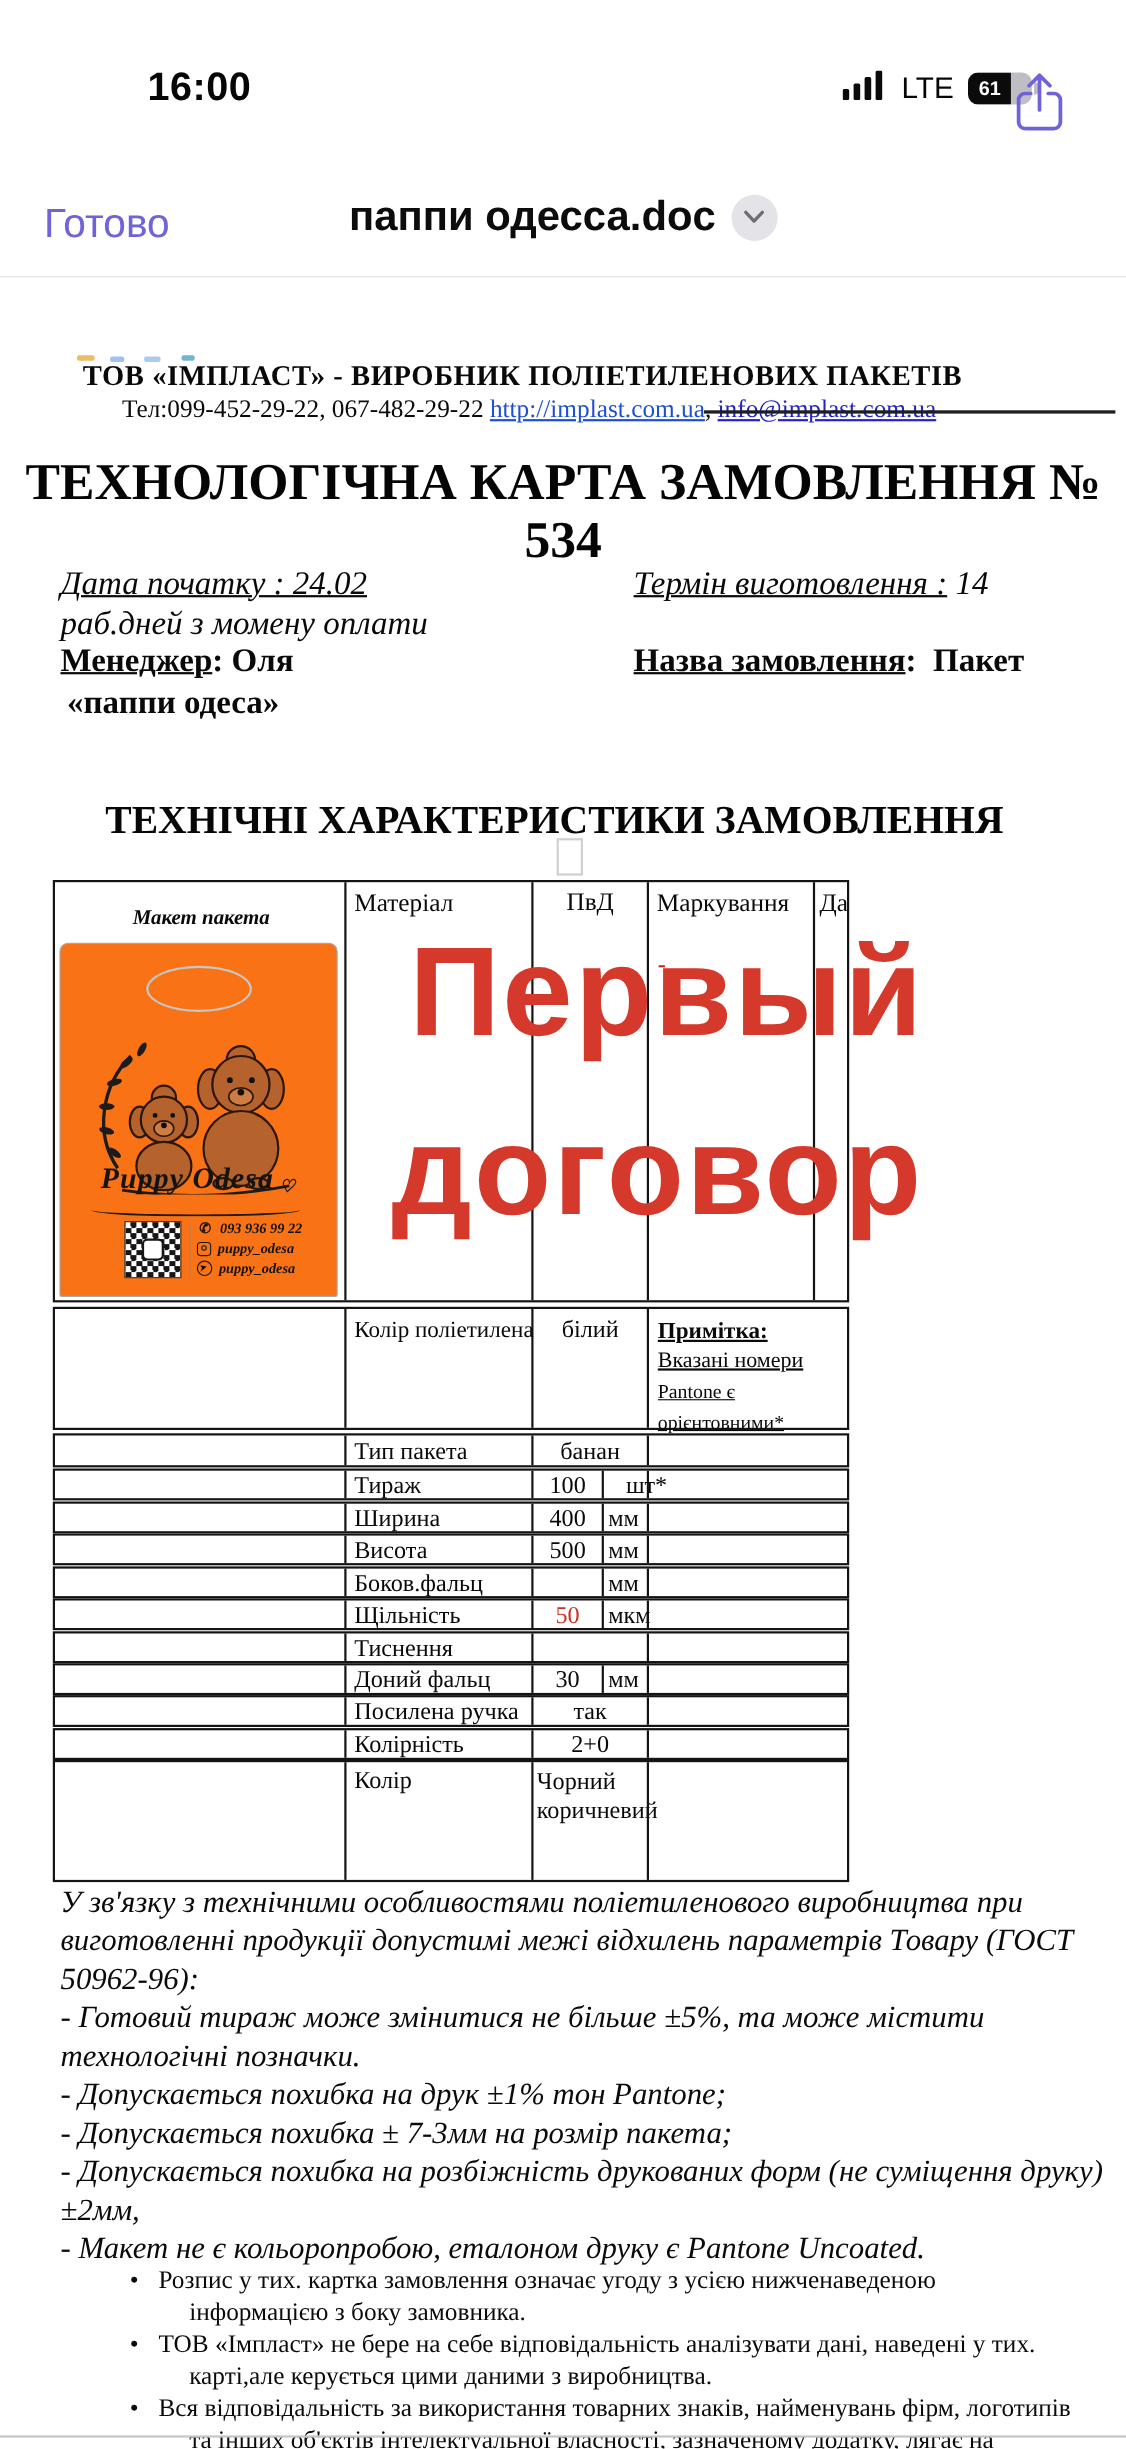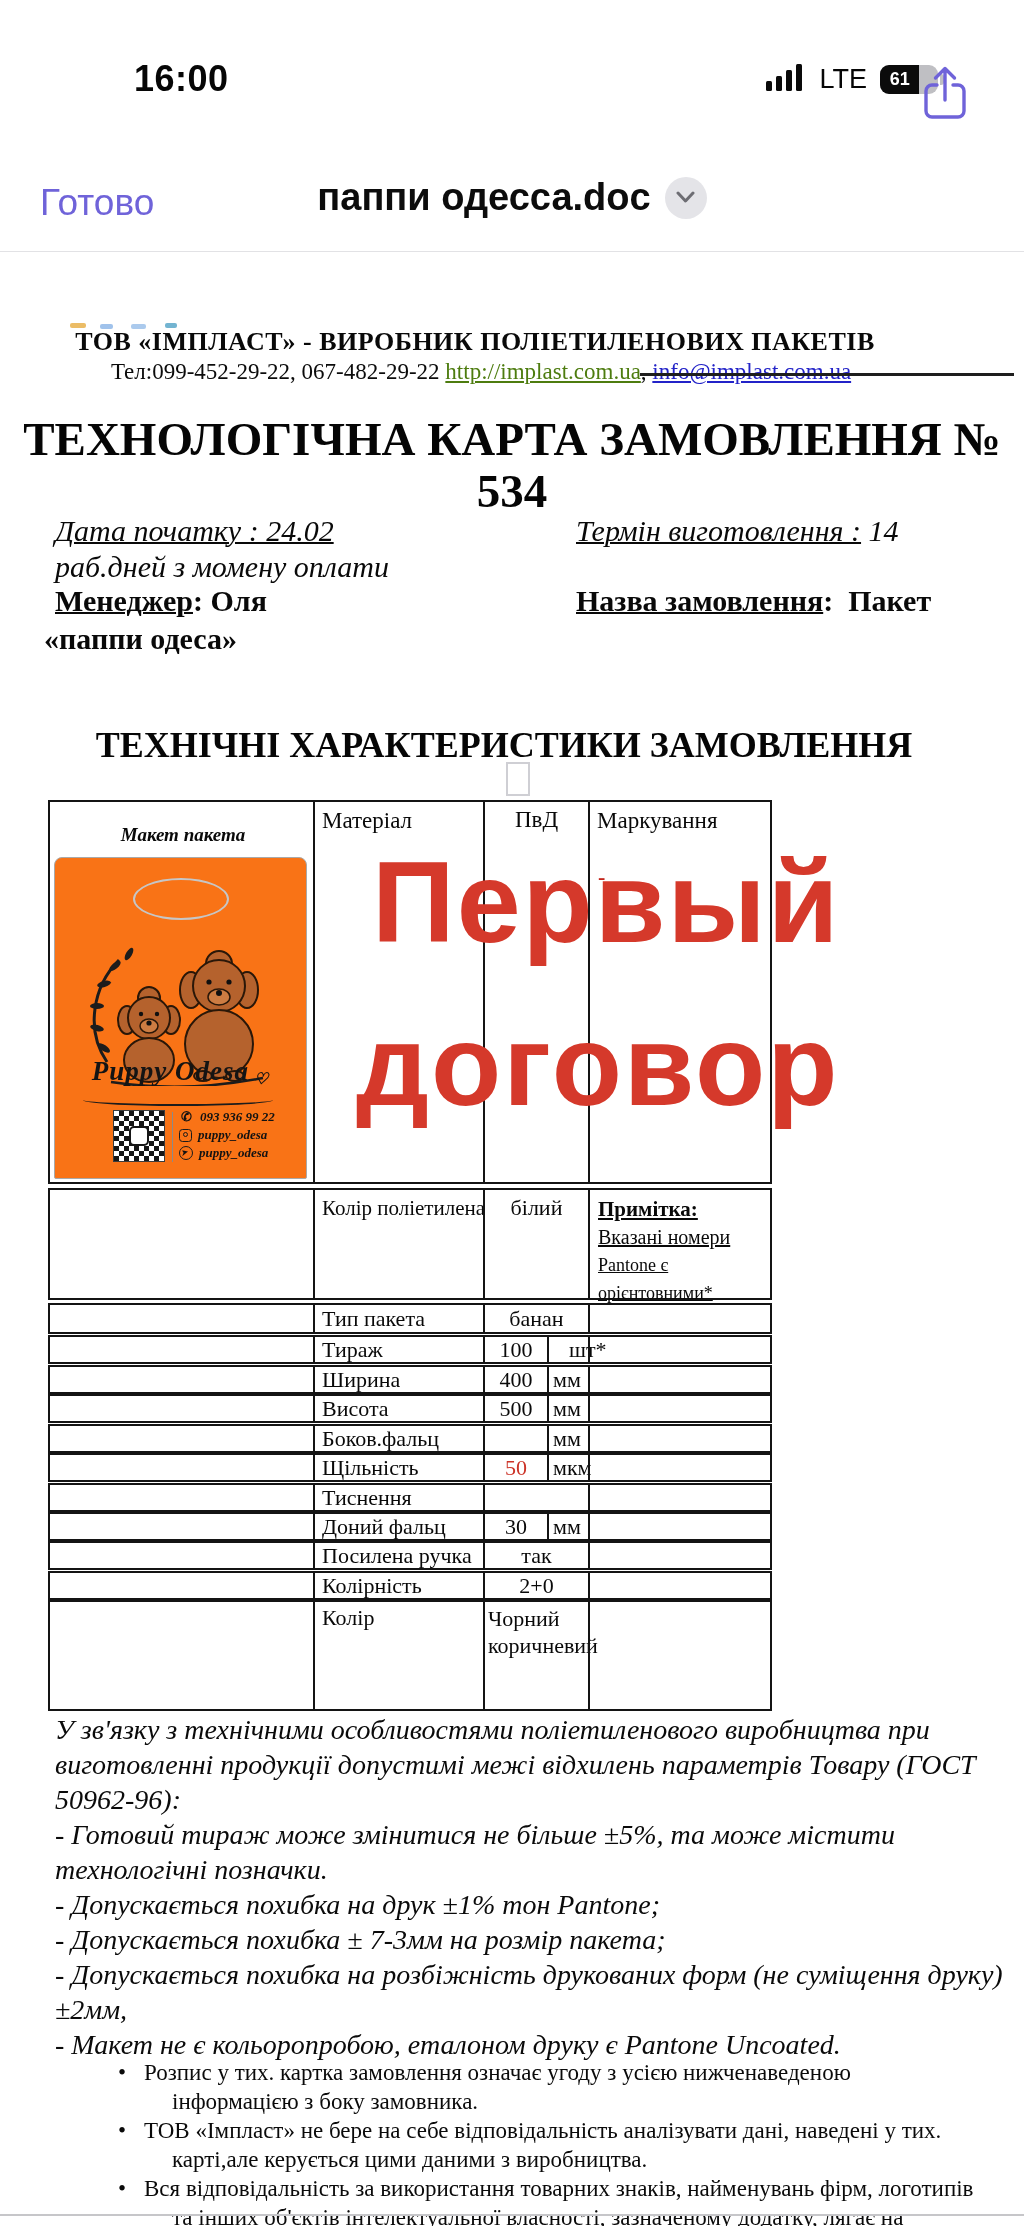--- a/index.html
+++ b/index.html
@@ -19,21 +19,21 @@
   .navbar{left:0;top:110px;width:1024px;height:141px;background:#fff;border-bottom:1px solid #e2e2e5;}
   .done{left:40px;top:72px;font-size:37px;color:#6f63d9;}
   .nav-center{left:0;top:66px;width:1024px;display:flex;justify-content:center;align-items:center;gap:14px;}
   .doc-title{font-size:38px;font-weight:700;color:#0c0c0c;}
   .chev-circle{width:42px;height:42px;border-radius:50%;background:#e4e4e8;display:flex;align-items:center;justify-content:center;}
   .share{right:56px;top:62px;}
   .artifact{height:5px;border-radius:2px;opacity:.85;}
   .company{left:0;top:327px;width:950px;text-align:center;font-family:"Liberation Serif",serif;
            font-size:26px;font-weight:700;letter-spacing:.5px;color:#090909;}
   .telline{left:0;top:359px;width:962px;text-align:center;font-family:"Liberation Serif",serif;font-size:23px;color:#0b0b0b;}
-  .telline .lnk{text-decoration:underline;color:#4d7c0f;}
+  .telline .lnk{text-decoration:underline;color:#1d4ed8;}
   .telline .mail{text-decoration:underline;color:#2323c8;}
   .strike-line{left:640px;top:373px;width:374px;height:3px;background:#1e1e1e;}
   .h1{left:0;width:1024px;text-align:center;font-family:"Liberation Serif",serif;font-weight:700;color:#050505;}
   .h1a{top:412px;font-size:47px;}
   .h1b{top:464px;font-size:47px;}
   .info{font-family:"Liberation Serif",serif;font-size:30px;color:#090909;white-space:nowrap;}
   .it{font-style:italic;}
   .bd{font-weight:700;}
   .ul{text-decoration:underline;text-decoration-thickness:2px;}
   .section-title{left:0;top:724px;width:1008px;text-align:center;font-family:"Liberation Serif",serif;
@@ -146,21 +146,21 @@
 <div class="abs info it" style="left:576px;top:514px;">
   <span class="ul">Термін виготовлення :</span><span> 14</span>
 </div>
 <div class="abs info it" style="left:55px;top:550px;">раб.дней з момену оплати</div>
 <div class="abs info bd" style="left:55px;top:584px;">
   <span class="ul">Менеджер</span><span>: Оля</span>
 </div>
 <div class="abs info bd" style="left:576px;top:584px;">
   <span class="ul">Назва замовлення</span><span style="white-space:pre;">:  Пакет</span>
 </div>
-<div class="abs info bd" style="left:44px;top:622px;text-align:right;">«паппи одеса»</div>
+<div class="abs info bd" style="left:61px;top:622px;text-align:right;">«паппи одеса»</div>
 
 <div class="abs section-title">ТЕХНІЧНІ ХАРАКТЕРИСТИКИ ЗАМОВЛЕННЯ</div>
 <div class="abs boxglyph"></div>
 
 <div class="abs tbl">
 
   <div class="trow" style="top:0;height:380px;">
     <div class="cell" style="left:0;width:263px;">
       <div class="abs mock-label">Макет пакета</div>
       <div class="abs bagframe">
@@ -218,20 +218,21 @@
             </div>
         </div>
       </div>
     </div>
     <div class="cell bl padc" style="left:263px;width:168px;font-size:23px;">Матеріал</div>
     <div class="cell bl cent" style="left:433px;width:103px;font-size:23px;">ПвД</div>
     <div class="cell bl padc" style="left:538px;width:149px;font-size:23px;">
       <span>Маркування</span>
       <span class="red-dash">-</span>
     </div>
+    <div class="cell bl padc" style="left:689px;width:31px;font-size:23px;padding-left:4px;">Да</div>
   </div>
 
   <div class="trow" style="top:388px;height:108px;">
     <div class="cell" style="left:0;width:263px;"></div>
     <div class="cell bl padc" style="left:263px;width:168px;font-size:21px;white-space:nowrap;">Колір поліетилена</div>
     <div class="cell bl cent" style="left:433px;width:103px;">білий</div>
     <div class="cell bl notecell" style="left:538px;width:182px;">
       <div class="t u2">Примітка:</div>
       <div class="u2">Вказані номери</div>
       <div class="u2" style="font-size:18px;">Pantone є орієнтовними*</div>

